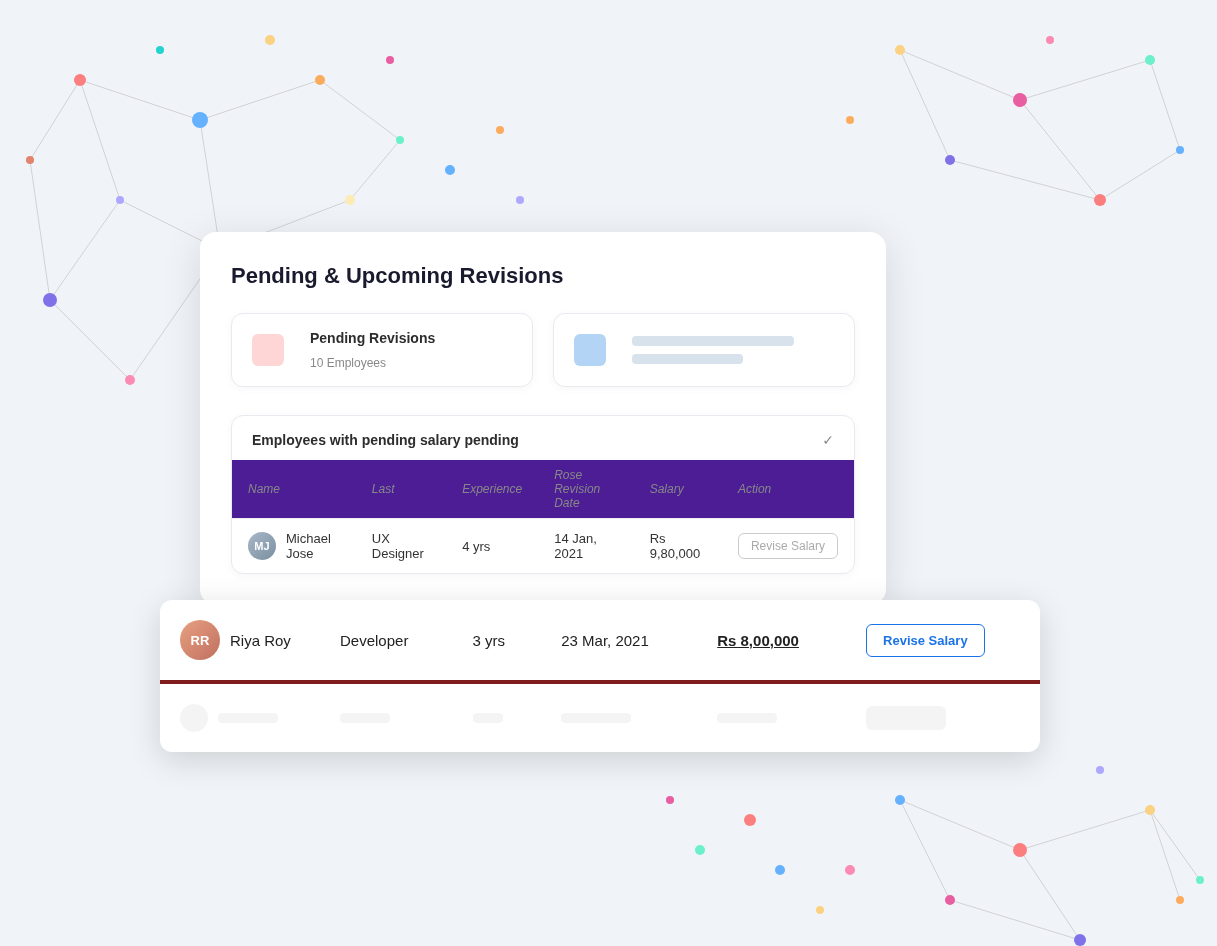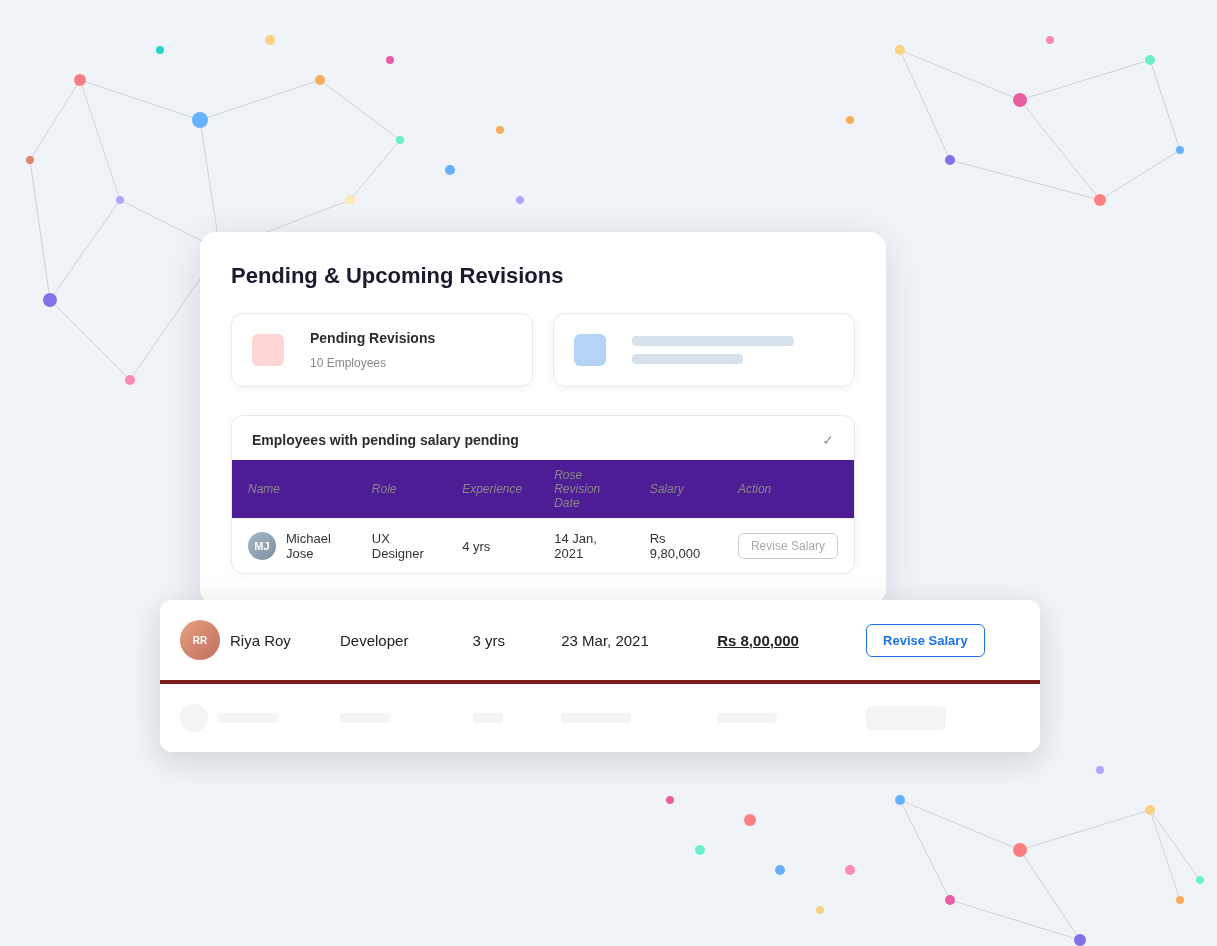--- a/index.html
+++ b/index.html
@@ -347,21 +347,21 @@
 
   <div class="table-section">
     <div class="table-header-row">
       <span class="table-section-title">Employees with pending salary pending</span>
       <span class="check-icon">✓</span>
     </div>
     <table>
       <thead>
         <tr>
           <th>Name</th>
-          <th>Role</th>
+          <th>Last</th>
           <th>Experience</th>
           <th>Rose Revision Date</th>
           <th>Salary</th>
           <th>Action</th>
         </tr>
       </thead>
       <tbody>
 
         <tr>
           <td>
@@ -383,21 +383,21 @@
     </table>
   </div>
 </div>
 
 <div class="floating-highlight">
   <table>
     <tbody>
       <tr>
         <td style="width:160px;">
           <div class="name-cell">
-            <div class="avatar rr" style="width:40px;height:40px;font-size:10px;background:linear-gradient(135deg,#e8a080,#c07060);">RR</div>
+            <div class="avatar rr" style="width:40px;height:40px;font-size:13px;background:linear-gradient(135deg,#e8a080,#c07060);">RR</div>
             <span>Riya Roy</span>
           </div>
         </td>
         <td>Developer</td>
         <td>3 yrs</td>
         <td>23 Mar, 2021</td>
         <td style="font-weight:700;text-decoration:underline;">Rs 8,00,000</td>
         <td>
           <button class="revise-btn">Revise Salary</button>
         </td>

